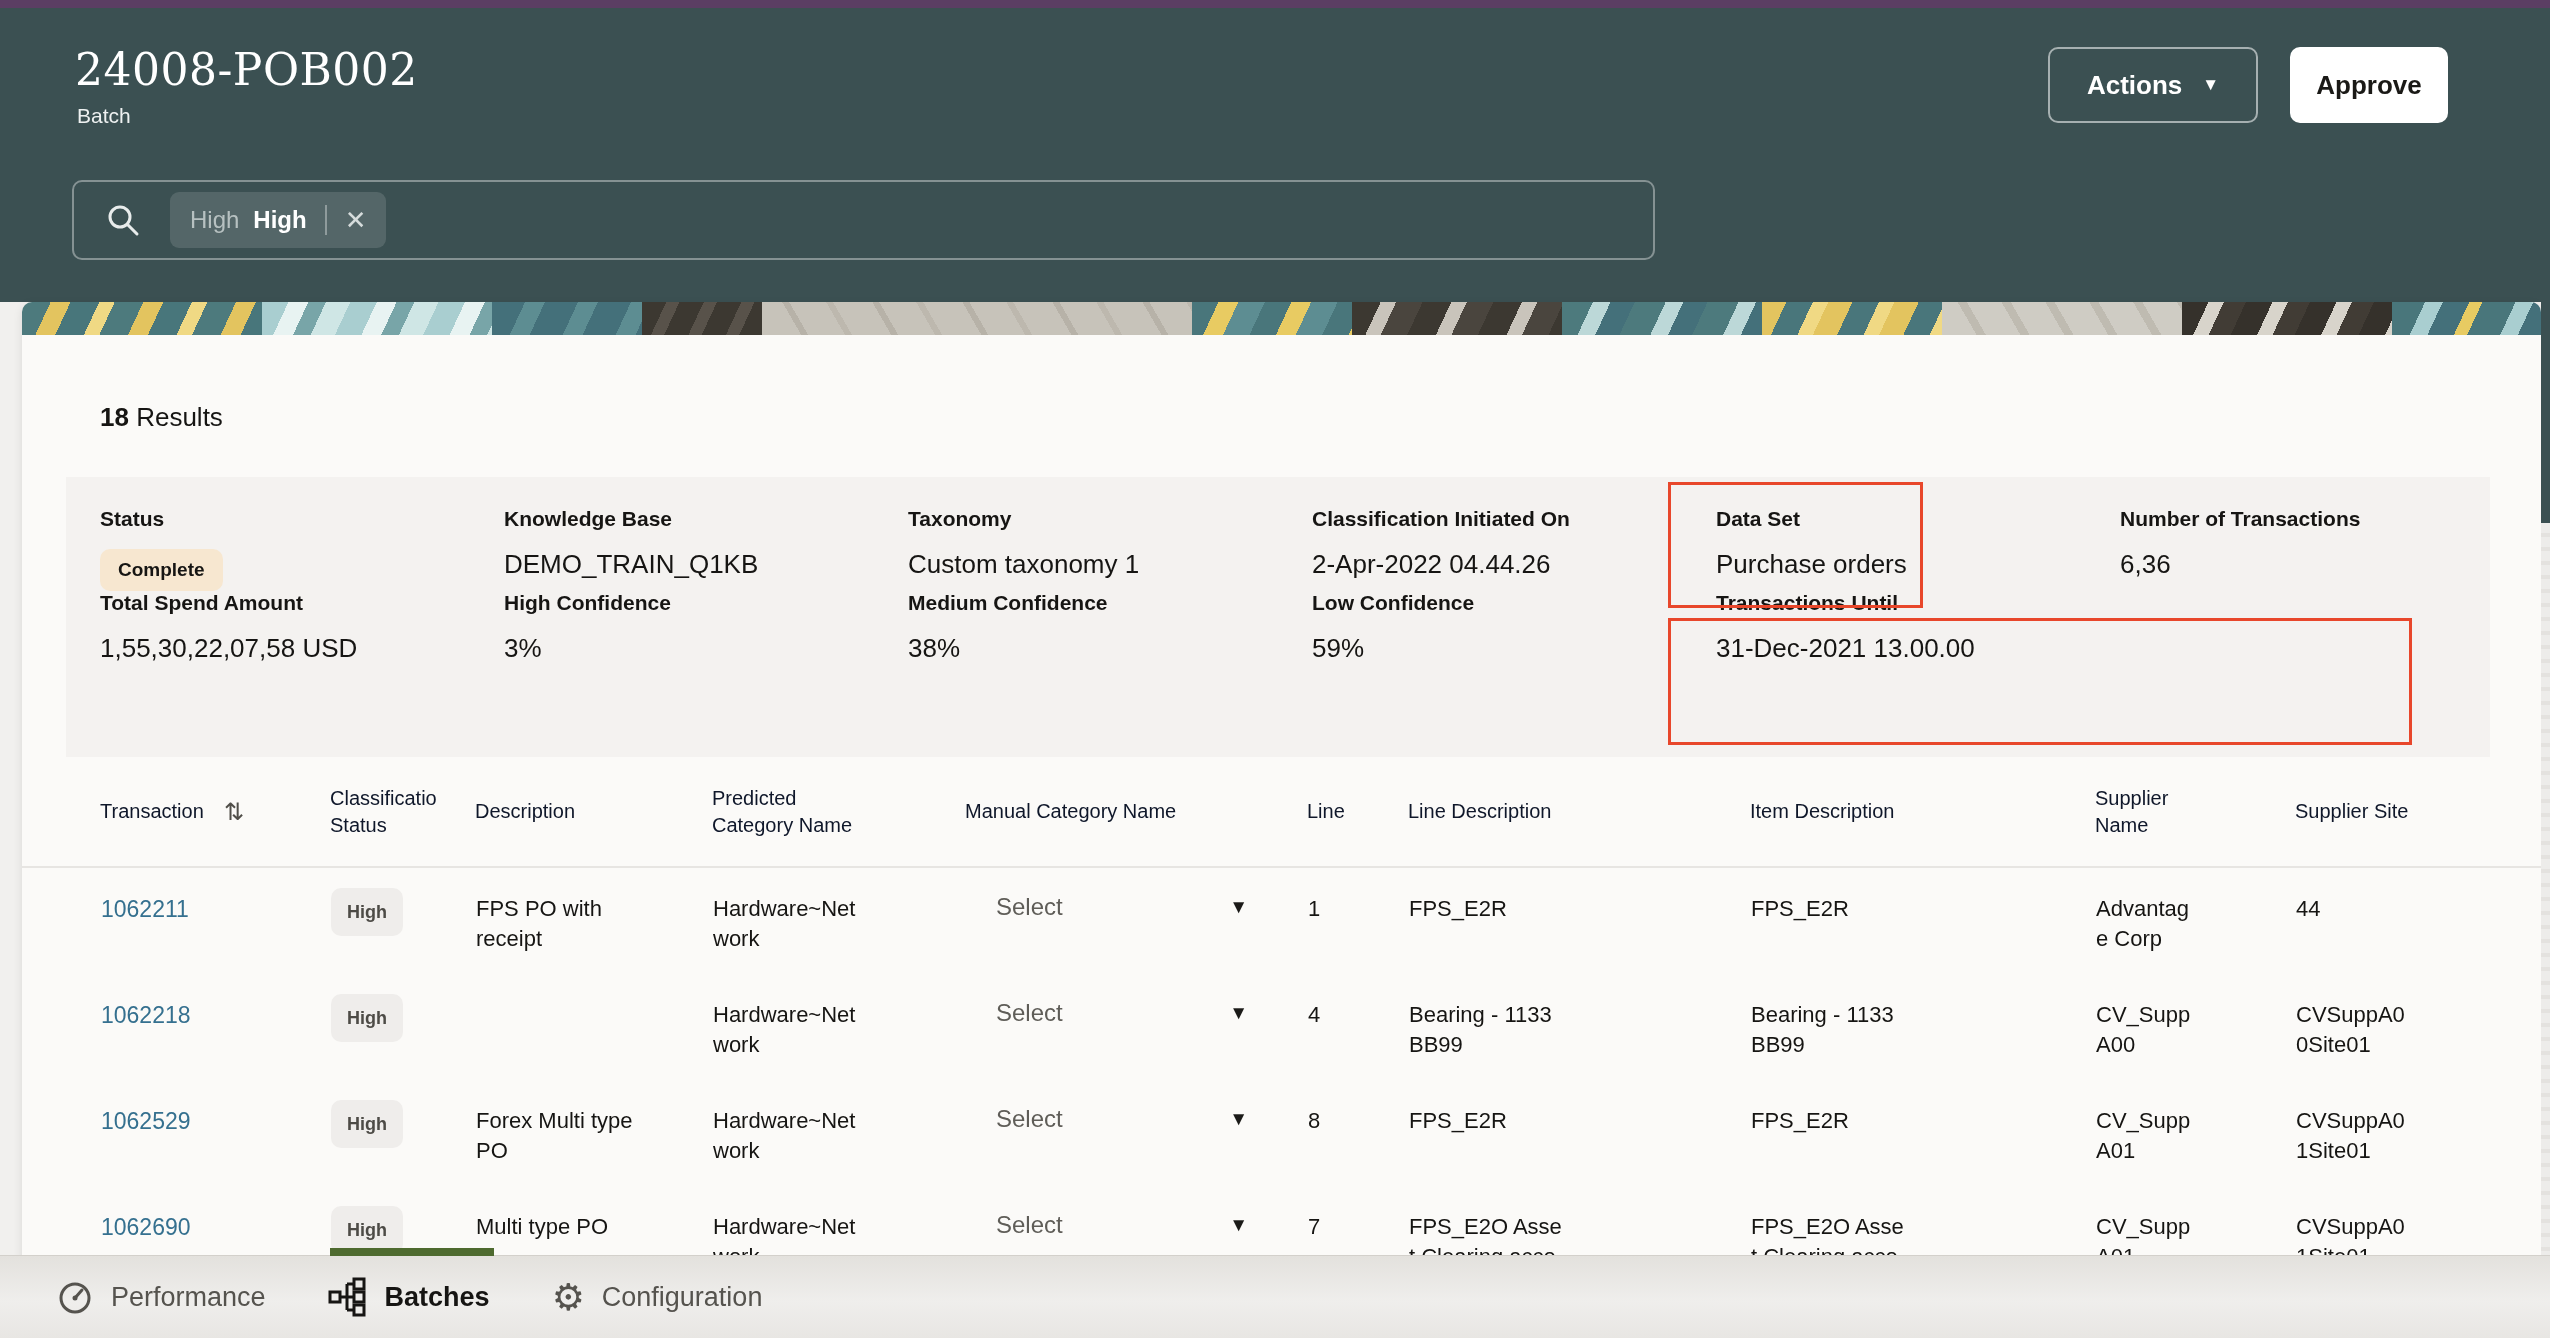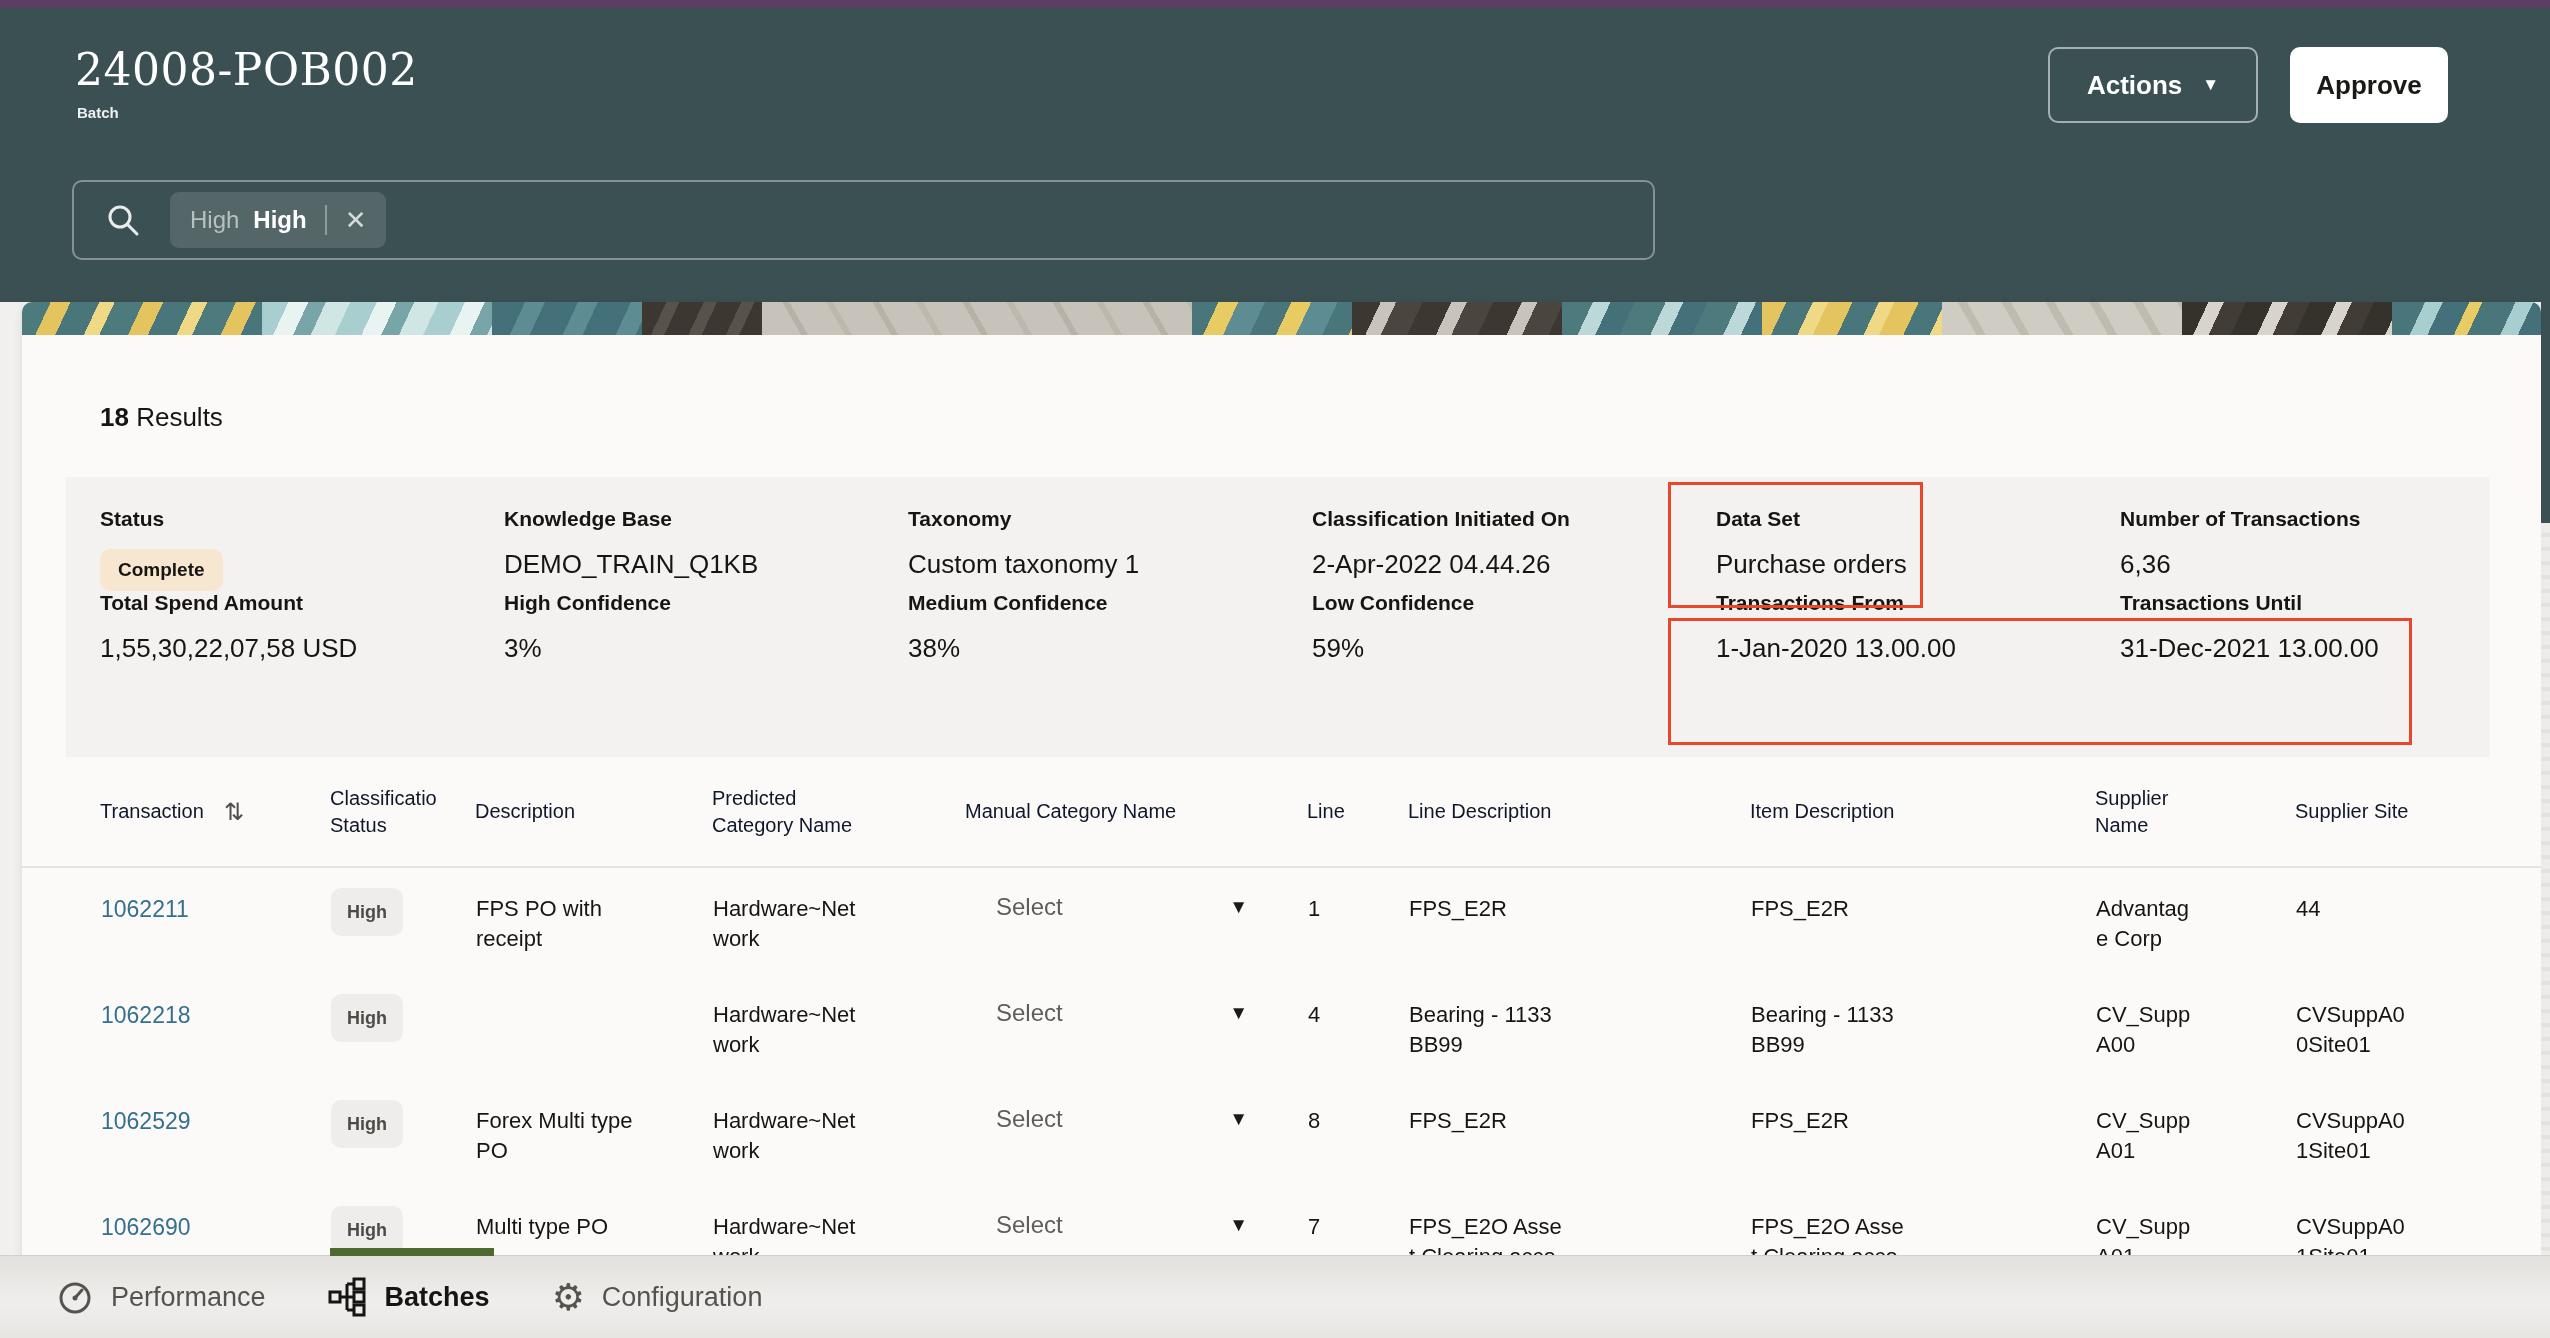--- a/index.html
+++ b/index.html
@@ -4,21 +4,21 @@
 <style>
   * { margin:0; padding:0; box-sizing:border-box; }
   html,body { width:2550px; height:1338px; overflow:hidden; }
   body { font-family:"Liberation Sans","DejaVu Sans",sans-serif; color:#161513; background:#f1f0ee; }
   .stage { position:relative; width:2550px; height:1338px; }
 
   
   .top-strip { position:absolute; left:0; top:0; width:2550px; height:8px; background:#5b3e63; }
   .hero { position:absolute; left:0; top:8px; width:2550px; height:294px; background:#3b5052; }
   .hero-title { position:absolute; left:75px; top:36px; font-family:"DejaVu Serif","Liberation Serif",serif; font-weight:400; font-size:44px; color:#ffffff; letter-spacing:.5px; }
-  .hero-sub { position:absolute; left:77px; top:96px; font-size:15px; color:#eef1f1;font-weight:bold; }
+  .hero-sub { position:absolute; left:77px; top:96px; font-size:21px; color:#eef1f1; }
   .hero-btns { position:absolute; right:102px; top:39px; display:flex; gap:32px; }
   .btn { height:76px; border-radius:10px; font-size:26px; font-weight:bold; display:flex; align-items:center; justify-content:center; cursor:pointer; }
   .btn-actions { width:210px; background:transparent; border:2px solid rgba(255,255,255,.55); color:#ffffff; gap:20px; }
   .btn-actions::after { content:"▼"; font-size:17px; color:#ffffff; }
   .btn-approve { width:158px; background:#ffffff; border:none; color:#1a1916; }
 
   
   .searchbar { position:absolute; left:72px; top:172px; width:1583px; height:80px; border:2px solid rgba(255,255,255,.38); border-radius:10px; display:flex; align-items:center; padding-left:32px; }
   .search-icon { width:34px; height:34px; flex:0 0 auto; }
   .chip { margin-left:30px; height:56px; background:rgba(255,255,255,.13); border-radius:9px; display:flex; align-items:center; padding:0 20px; gap:14px; font-size:24px; }
@@ -196,24 +196,20 @@
           <div class="fld">
             <div class="lbl">Medium Confidence</div>
             <div class="val">38%</div>
           </div>
 
           <div class="fld">
             <div class="lbl">Low Confidence</div>
             <div class="val">59%</div>
           </div>
 
-          <div class="fld">
-            <div class="lbl">Transactions From</div>
-            <div class="val">1-Jan-2020 13.00.00</div>
-          </div>
 
           <div class="fld">
             <div class="lbl">Transactions Until</div>
             <div class="val">31-Dec-2021 13.00.00</div>
           </div>
 
       </div>
       <div class="ann-box ann-ds"></div>
       <div class="ann-box ann-tx"></div>
     </div>

